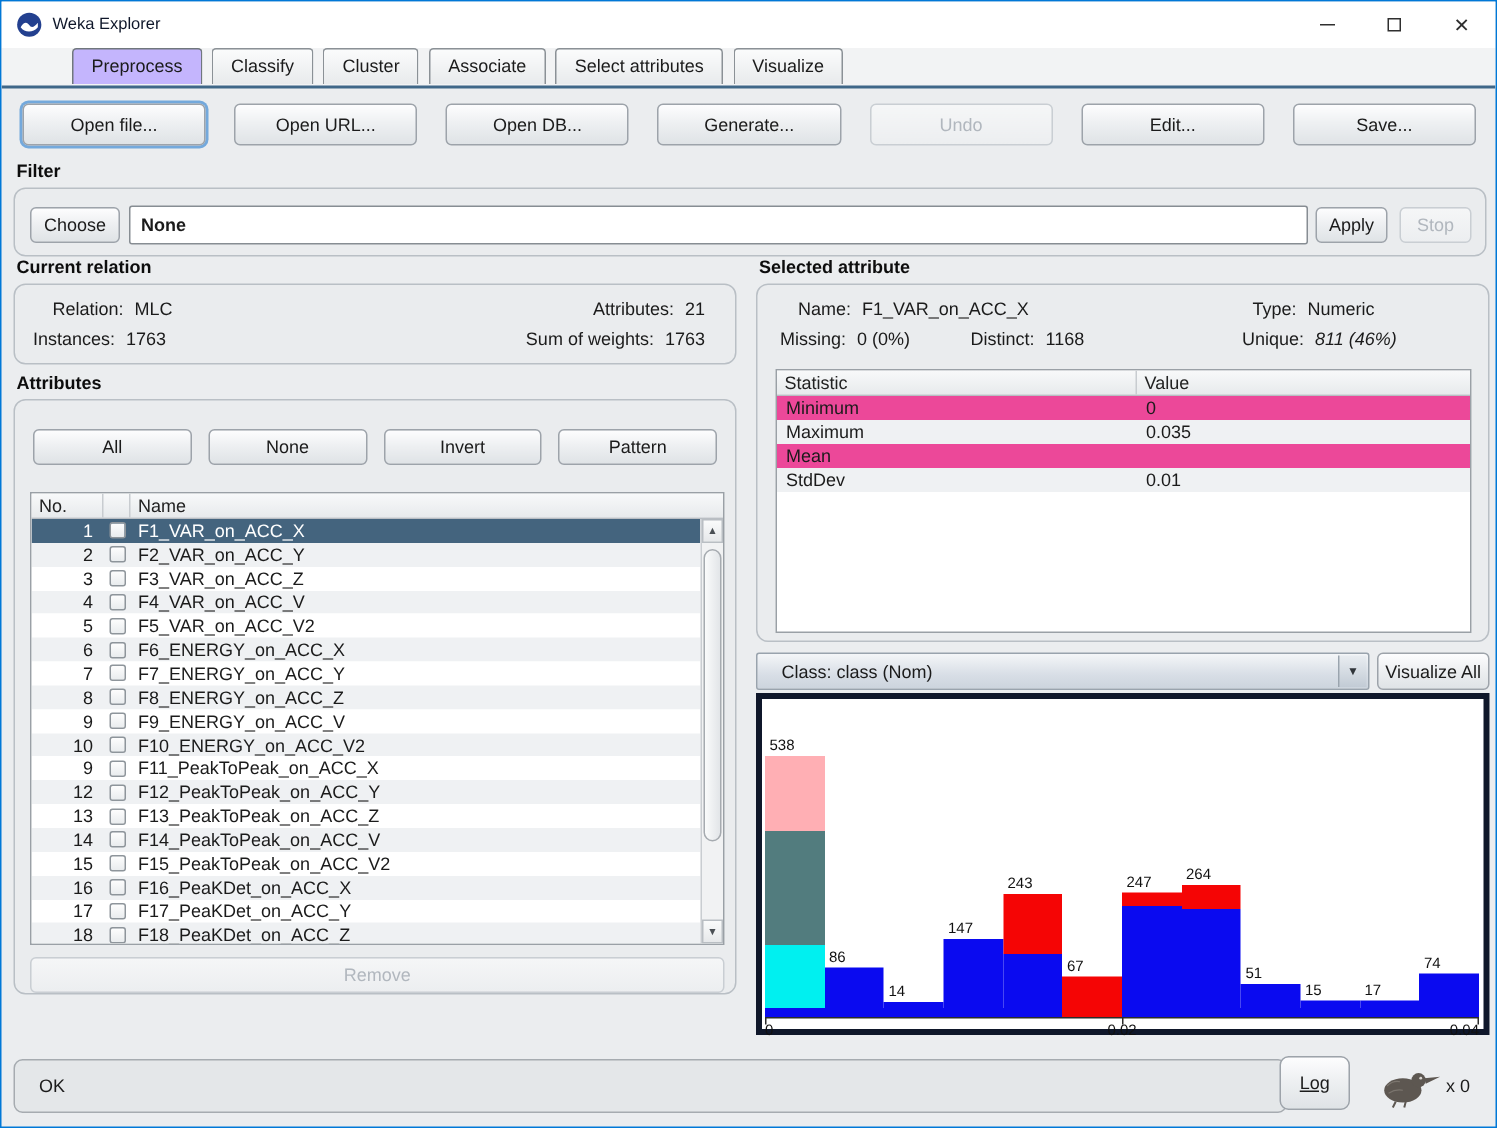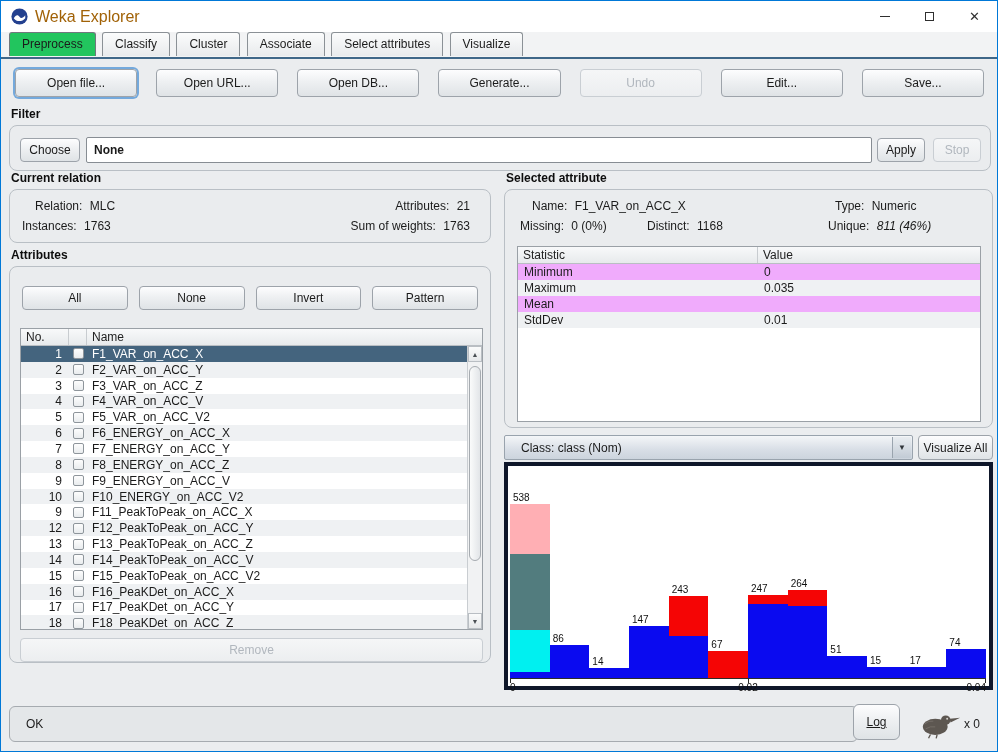--- a/index.html
+++ b/index.html
@@ -2,33 +2,33 @@
 <html><head>
 <meta charset="utf-8">
 <style>
   * { margin:0; padding:0; box-sizing:border-box; }
   body { background:#555; font-family:"Liberation Sans", sans-serif; }
   .window { position:relative; width:998px; height:752px; background:#ebedef;
             border:1px solid #0078d7; overflow:hidden; font-size:12px; color:#1b1b1b; }
   
   .titlebar { position:absolute; top:0; left:0; right:0; height:31px; background:#ffffff; }
   .titlebar .wicon { position:absolute; left:10px; top:7px; }
-  .titlebar .ttext { position:absolute; left:34px; top:0; line-height:31px; font-size:16px; color:#a16207; }
+  .titlebar .ttext { position:absolute; left:34px; top:0; line-height:31px; font-size:11px; color:#0f172a; }
   .wc { position:absolute; top:0; width:45px; height:31px; display:flex; align-items:center; justify-content:center; }
   .wc-min { right:90px; } .wc-max { right:45px; } .wc-close { right:0; }
   .glyph-min { width:10px; border-top:1px solid #2f2f2f; }
   .glyph-max { width:9px; height:9px; border:1px solid #2f2f2f; }
   .glyph-close { font-size:13px; color:#2f2f2f; line-height:1; }
   
   .tabbar { position:absolute; top:31px; left:0; right:0; height:27px; background:#f2f3f4;
             border-bottom:2px solid #3f6788; padding-left:8px; }
   .tab { display:inline-block; padding:4px 12px 5px; margin-right:3px; font-size:12px;
          border:1px solid #8b9196; border-bottom:none; border-radius:3px 3px 0 0;
          background:linear-gradient(#fbfcfc,#e8eaec); cursor:default; }
-  .tab.selected { background:#22c55e; border-color:#70777d; }
+  .tab.selected { background:#c4b5fd; border-color:#70777d;margin-left:39px; }
   
   .sec-label { position:absolute; font-weight:bold; font-size:12px; color:#0d0d0d; }
   .panel { position:absolute; border:1px solid #b9bfc5; border-radius:8px; background:#eaecee; }
   .btn { position:absolute; display:flex; align-items:center; justify-content:center;
          font-size:12px; color:#1b1b1b; background:linear-gradient(#fdfdfe,#eef0f2 45%,#dfe3e6);
          border:1px solid #9da3aa; border-radius:4px; cursor:default; }
   .btn.disabled { color:#b1b7be; border-color:#c9ced3; background:linear-gradient(#f5f6f7,#eceef0); }
   .btn.focused { box-shadow:0 0 0 2px #74a9dc; }
   
   .toolbar { position:absolute; top:68px; left:14px; right:13px; height:28px; display:flex; gap:19px; }
@@ -51,21 +51,21 @@
   .cb { width:11px; height:11px; border:1px solid #8e959b; border-radius:2px;
         background:linear-gradient(#fdfdfd,#e9ecee); }
   
   .sbar { position:absolute; right:0; top:17px; bottom:0; width:15px; background:#f1f2f3; border-left:1px solid #c9cdd1; }
   .sb-btn { position:absolute; left:0; right:0; height:16px; display:flex; align-items:center; justify-content:center;
             font-size:7px; color:#4a4f54; background:linear-gradient(#fafbfb,#e6e8ea); border:1px solid #b9bec3; }
   .sb-up { top:0; } .sb-down { bottom:0; }
   .sb-thumb { position:absolute; left:1px; right:1px; top:20px; height:195px; border:1px solid #a6abb0;
               border-radius:7px; background:linear-gradient(90deg,#fafbfb,#e2e5e8); }
   
-  .stat-row { display:flex; height:16px; align-items:center; font-size:12px; background:#f0abfc; }
+  .stat-row { display:flex; height:16px; align-items:center; font-size:12px; background:#ec4899; }
   .stat-row.alt { background:#eff1f3; }
   .s-name { width:240px; padding-left:6px; }
   .s-val { flex:1; padding-left:6px; }
   
   .combo { position:absolute; border:1px solid #99a3ad; border-radius:2px;
            background:linear-gradient(#f4f6f8,#d8dee6 60%,#ccd4dd); display:flex; align-items:center;
            padding-left:8px; font-size:12px; }
   .combo-arrow { position:absolute; right:1px; top:1px; bottom:1px; width:19px;
                  background:linear-gradient(#e9edf1,#c2cbd5); border-left:1px solid #9aa4ae;
                  display:flex; align-items:center; justify-content:center; font-size:8px; color:#30353a; }

